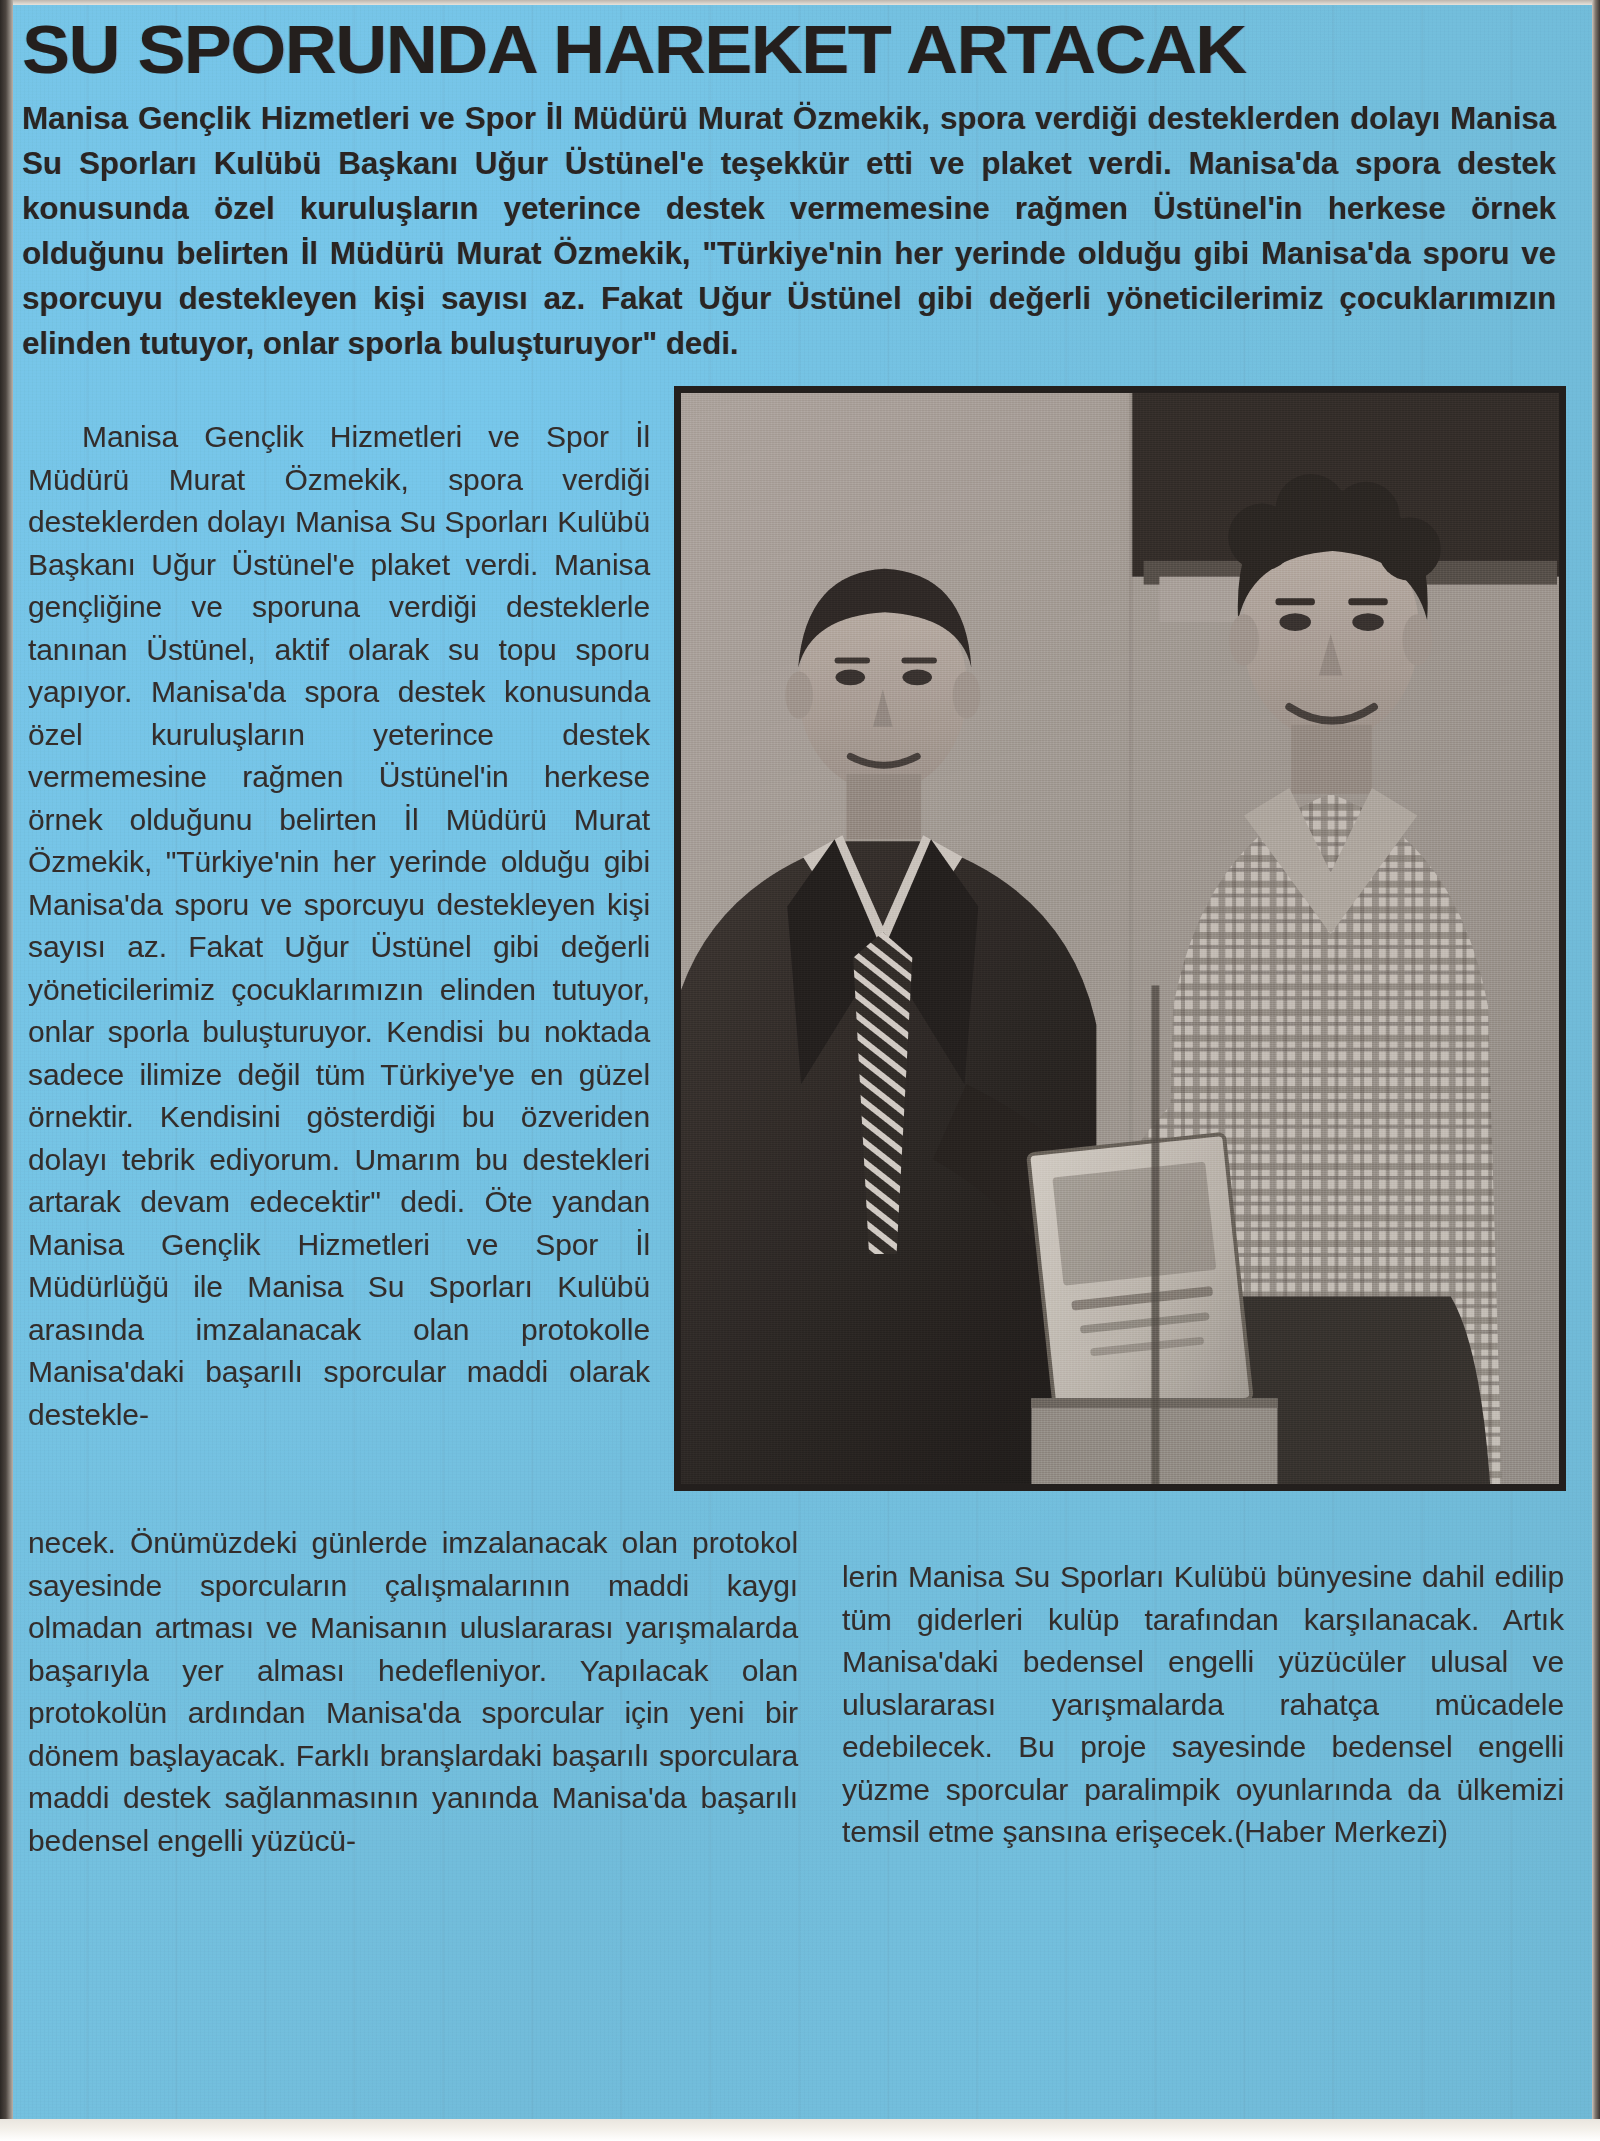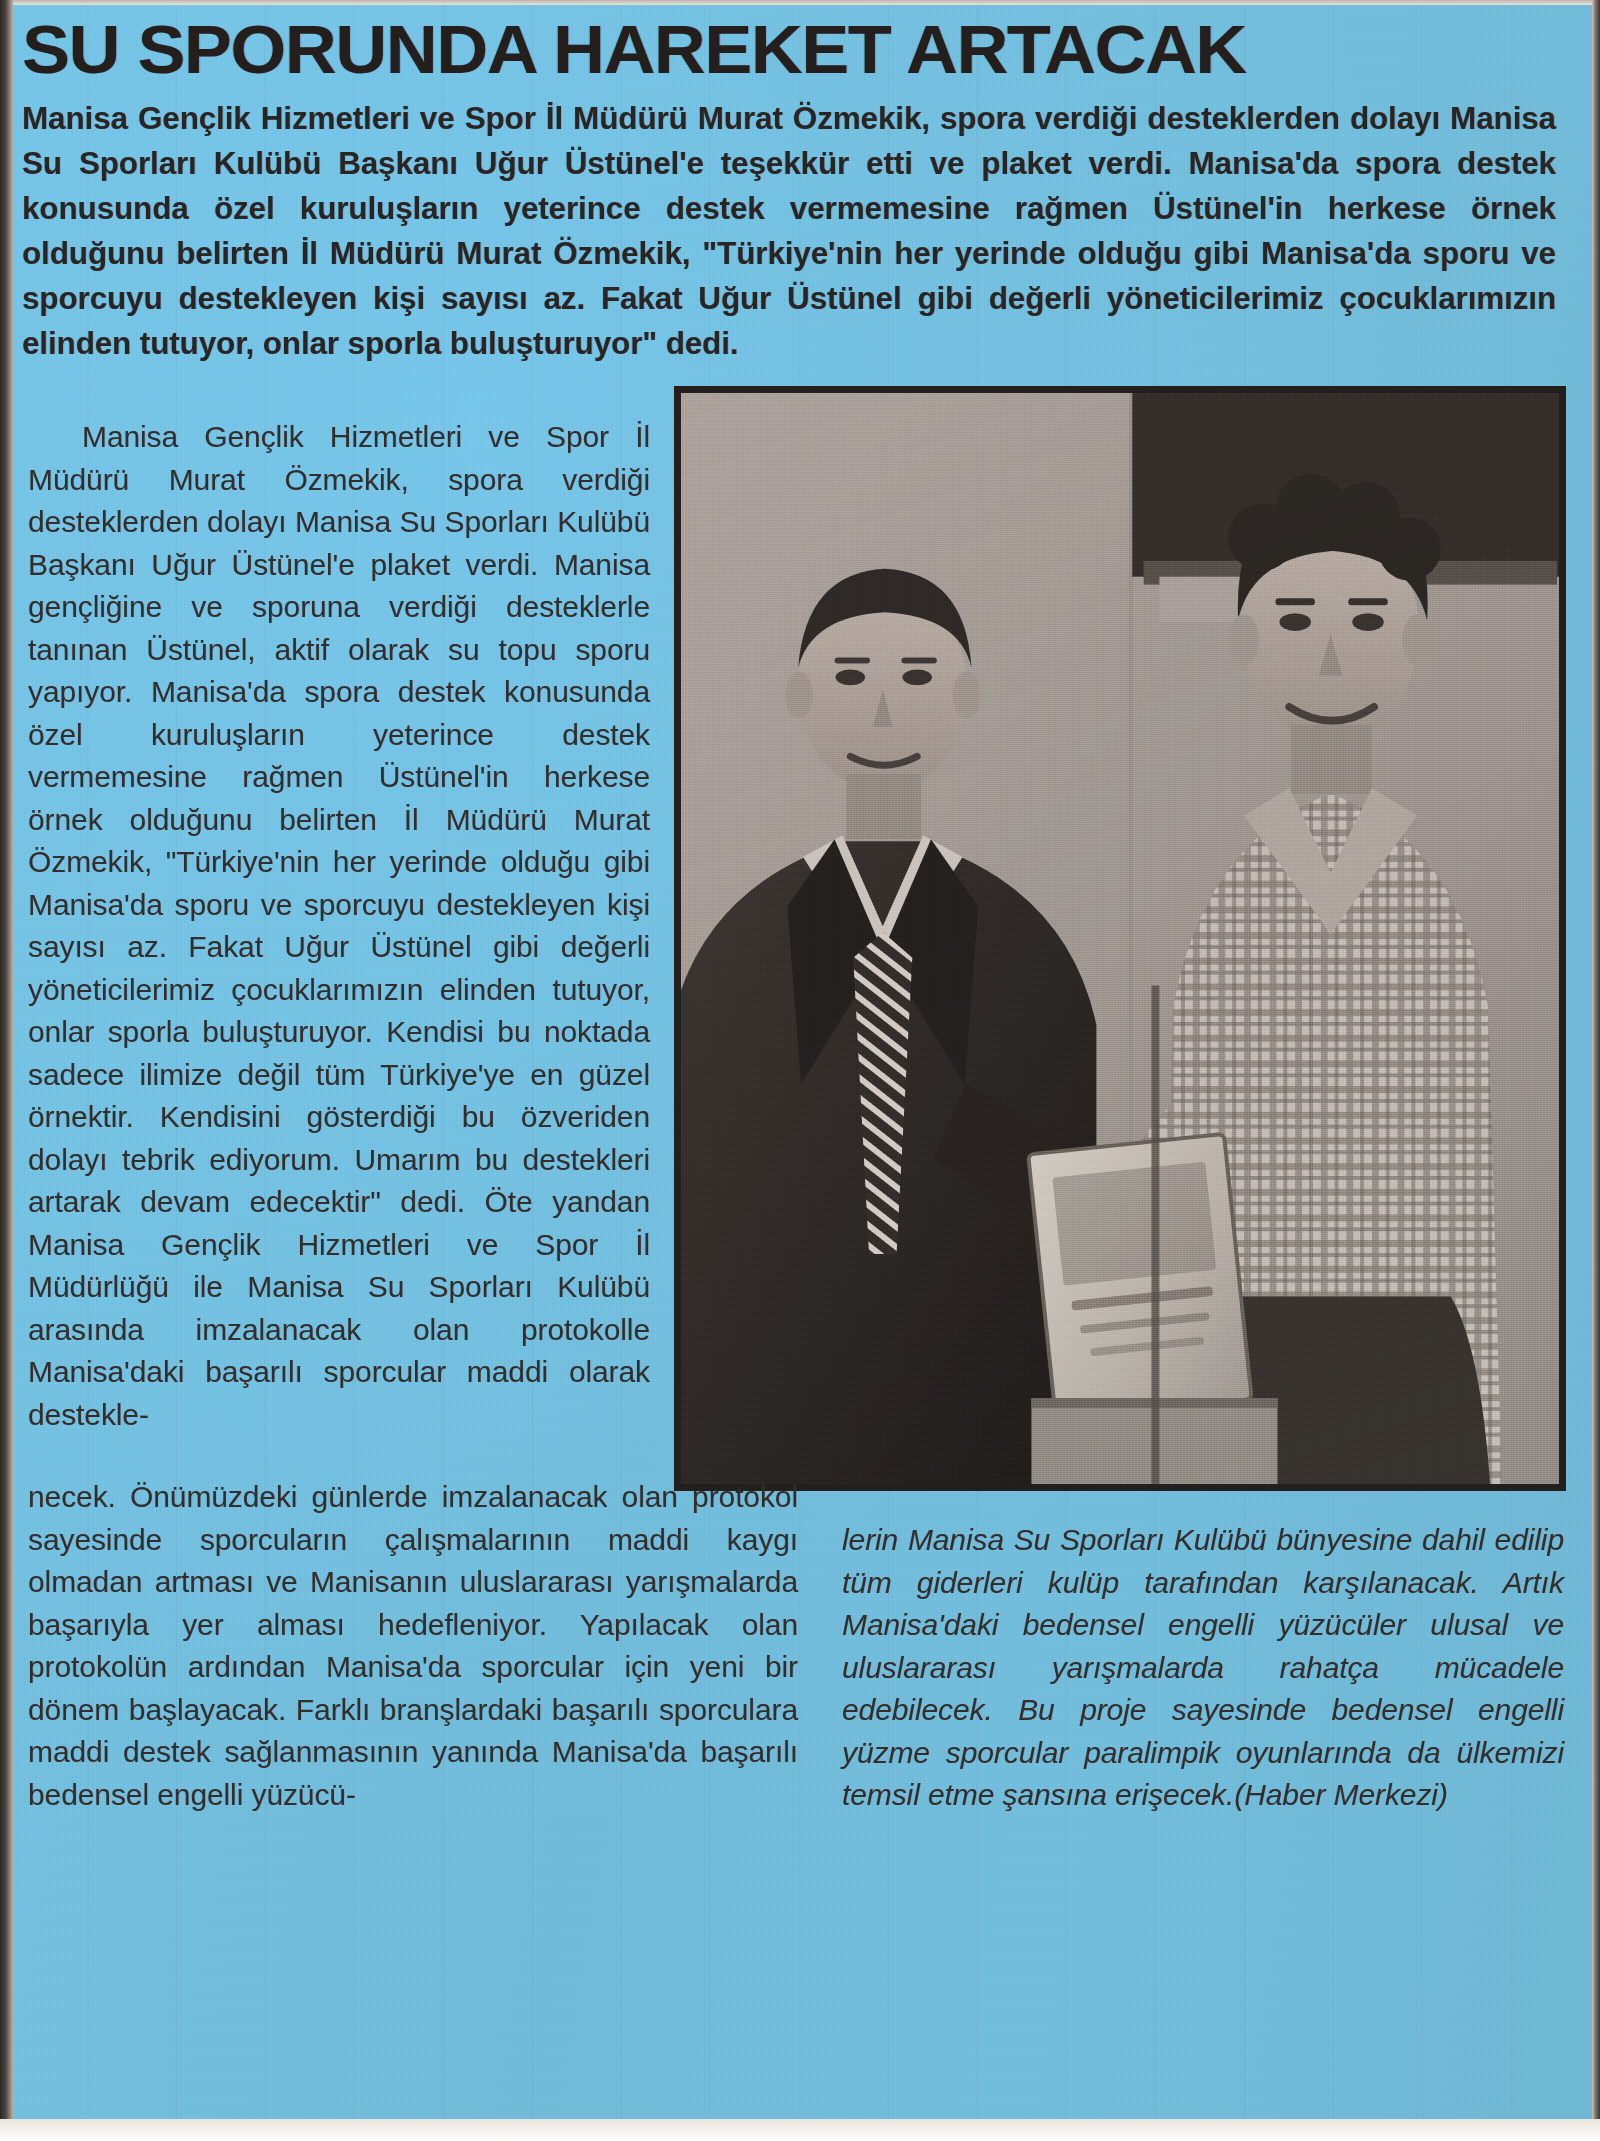--- a/index.html
+++ b/index.html
@@ -178,30 +178,29 @@
     position: absolute;
     left: 6px;
     top: 4px;
     width: 622px;
   }
   #col-left-top .indent { text-indent: 54px; }
 
   #col-left-wide {
     position: absolute;
     left: 6px;
-    top: 1064px;
+    top: 1110px;
     width: 770px;
   }
 
   #col-right-bottom {
     position: absolute;
     left: 820px;
-    top: 1107px;
+    top: 1144px;
     width: 722px;
-    font-style: italic;
   }
 </style>
 </head>
 <body>
 
 <div id="clipping">
 
   <div id="paper-texture"></div>
   <div id="scan-bands"></div>
   <div id="edge-top"></div>

